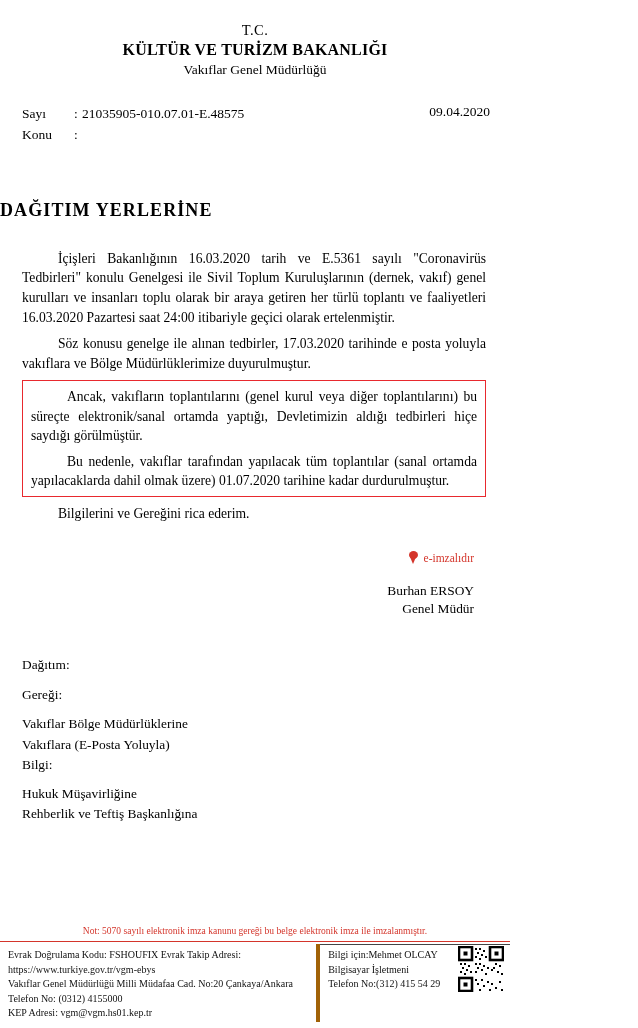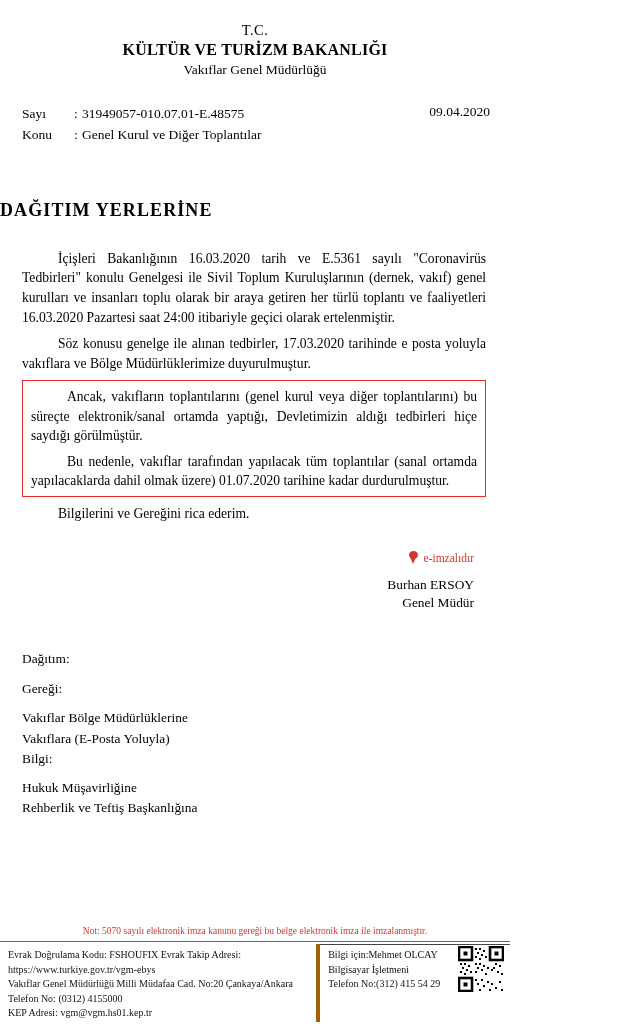--- a/index.html
+++ b/index.html
@@ -111,21 +111,21 @@
     padding-right: 36px;
     font-size: 13.4px;
     line-height: 1.4;
   }
   .esig {
     display: inline-flex;
     align-items: center;
     gap: 5px;
     color: #d4352b;
     font-size: 11.5px;
-    margin-bottom: 8px;
+    margin-bottom: 14px;
   }
   .esig-badge {
     display: inline-block;
     width: 11px;
     height: 13px;
     position: relative;
   }
   .esig-badge:before {
     content: "";
     position: absolute;
@@ -230,26 +230,25 @@
     <div class="tc">T.C.</div>
     <div class="ministry">KÜLTÜR VE TURİZM BAKANLIĞI</div>
     <div class="dept">Vakıflar Genel Müdürlüğü</div>
   </div>
 
   <div class="meta">
     <div class="meta-date">09.04.2020</div>
     <div class="meta-row">
       <span class="meta-label">Sayı</span>
       <span class="meta-sep">:</span>
-      <span class="meta-value">31949057-010.07.01-E.48575</span>
+      <span class="meta-value">21035905-010.07.01-E.48575</span>
     </div>
     <div class="meta-row">
       <span class="meta-label">Konu</span>
       <span class="meta-sep">:</span>
-      <span class="meta-value">Genel Kurul ve Diğer Toplantılar</span>
     </div>
   </div>
 
   <div class="recipient">DAĞITIM YERLERİNE</div>
 
   <div class="body">
     <p>İçişleri Bakanlığının 16.03.2020 tarih ve E.5361 sayılı "Coronavirüs Tedbirleri" konulu Genelgesi ile Sivil Toplum Kuruluşlarının (dernek, vakıf) genel kurulları ve insanları toplu olarak bir araya getiren her türlü toplantı ve faaliyetleri 16.03.2020 Pazartesi saat 24:00 itibariyle geçici olarak ertelenmiştir.</p>
     <p>Söz konusu genelge ile alınan tedbirler, 17.03.2020 tarihinde e posta yoluyla vakıflara ve Bölge Müdürlüklerimize duyurulmuştur.</p>
 
     <div class="boxed">

